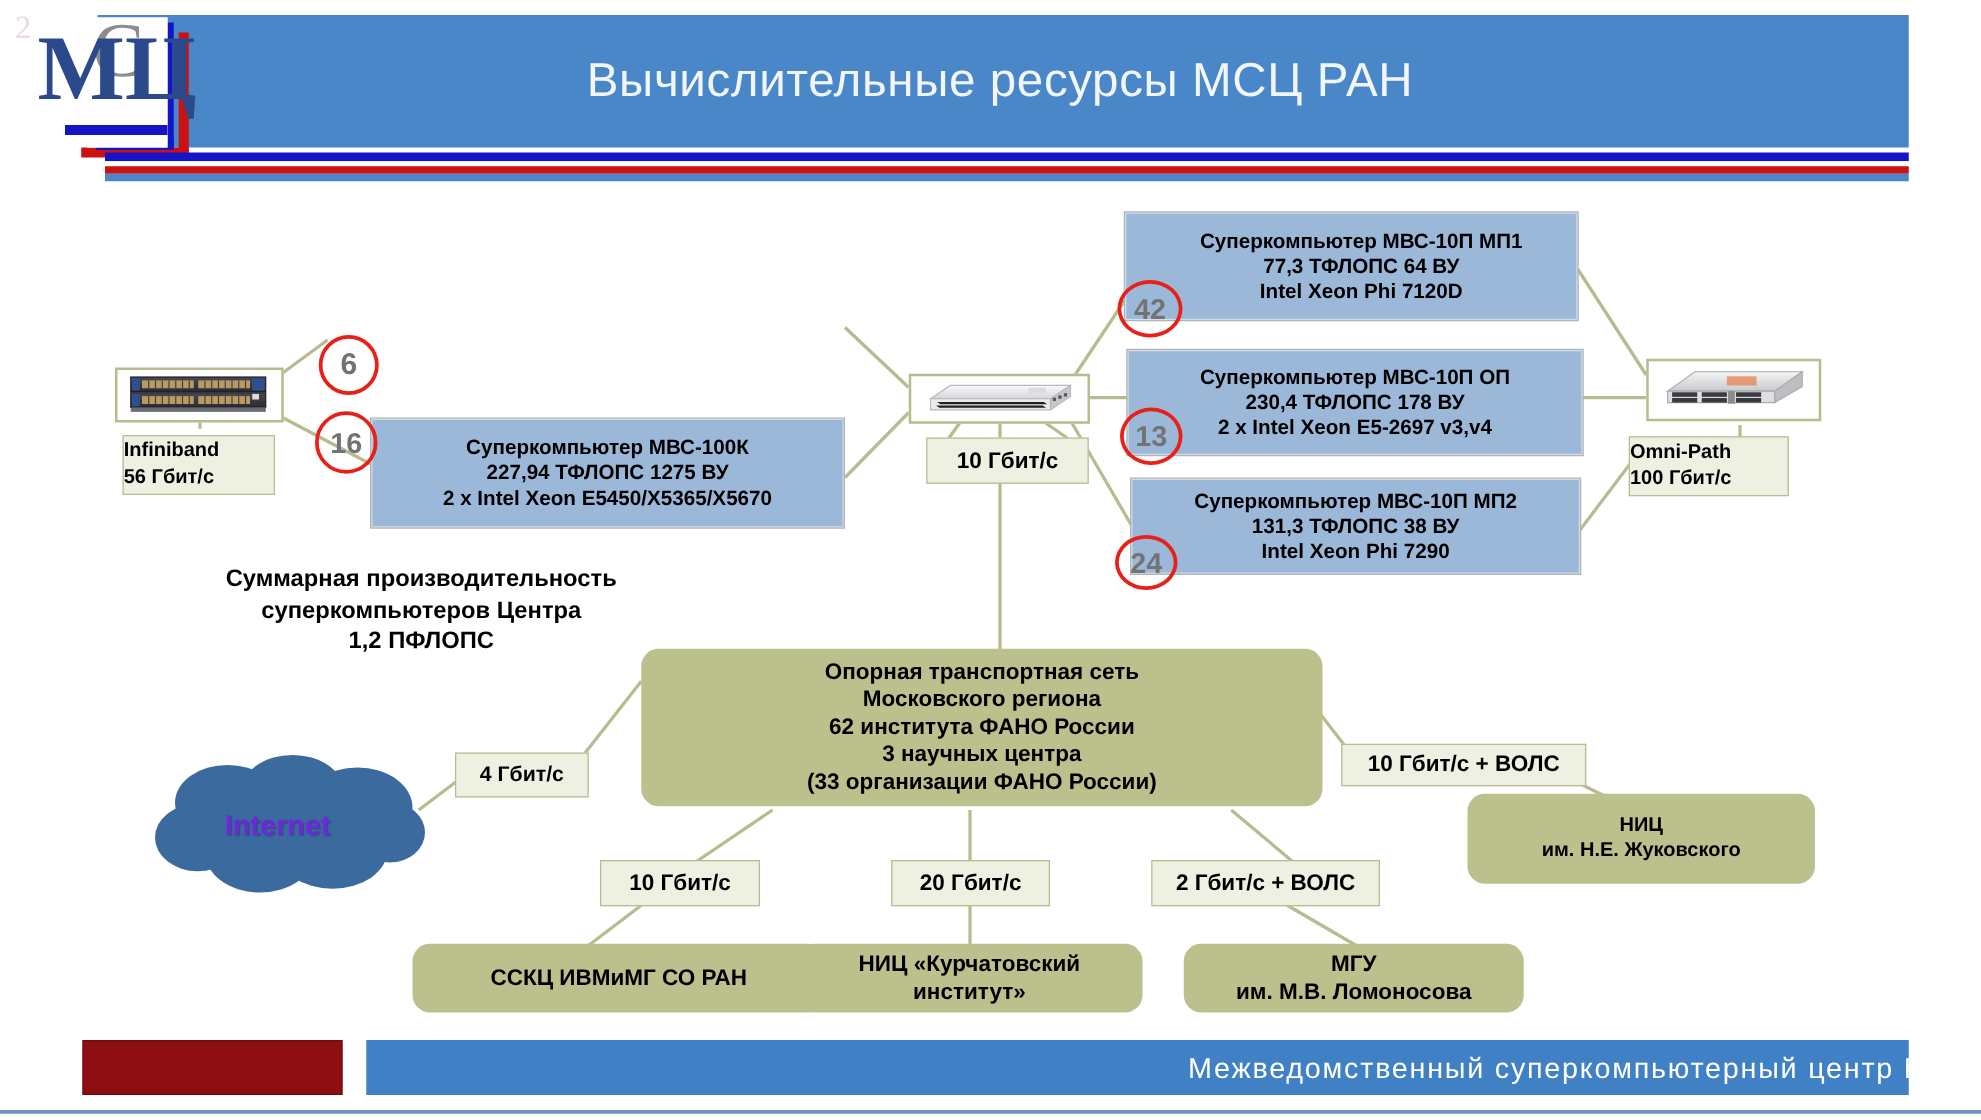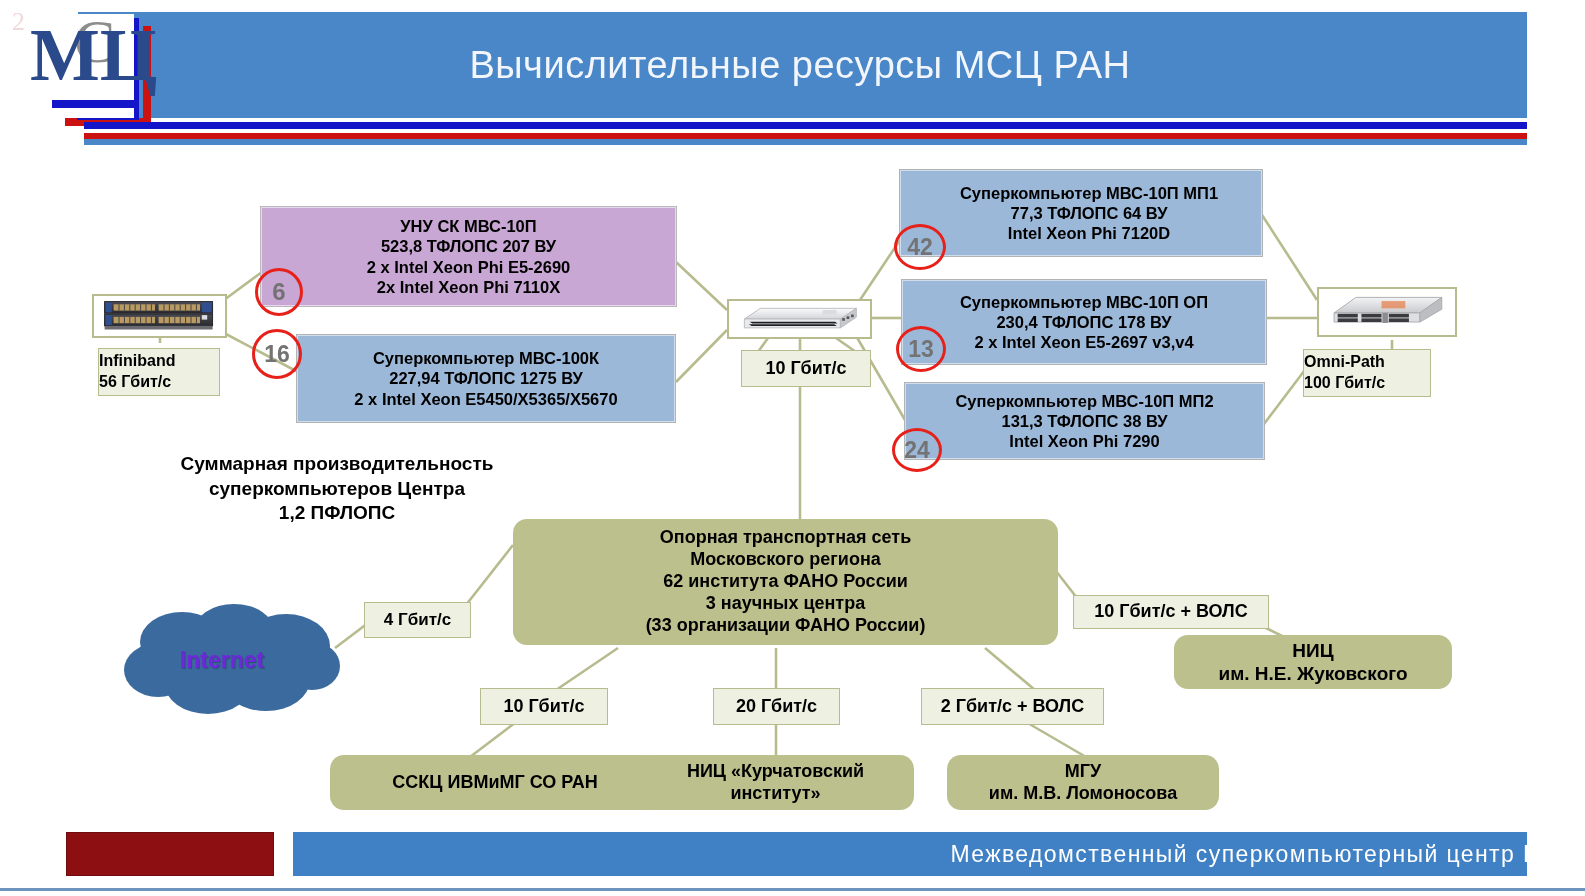--- a/index.html
+++ b/index.html
@@ -267,24 +267,20 @@
       </g>
       <rect x="5" y="5" width="7" height="11" fill="#2f4f8f"></rect>
       <rect x="5" y="19" width="7" height="11" fill="#2f4f8f"></rect>
       <rect x="112" y="5" width="11" height="11" fill="#2f4f8f"></rect>
       <rect x="112" y="19" width="6" height="5" fill="#dcdce2"></rect>
     </svg>
   </div>
   <div class="node box-label txt-left" style="left:98px; top:348px; width:122px; height:48px; font-size:16px;">Infiniband
 56 Гбит/с</div>
 
-  <div class="node box-purple txt-center" style="left:261px; top:207px; width:415px; height:99px; font-size:16.5px;">УНУ СК МВС-10П
-523,8 ТФЛОПС        207 ВУ
-2 x Intel Xeon Phi E5-2690
-2x Intel Xeon Phi 7110X</div>
   <div class="badge" style="left:255px; top:268px; width:48px; height:48px;">6</div>
 
   <div class="node box-blue txt-center" style="left:297px; top:335px; width:378px; height:87px; font-size:16.5px;">Суперкомпьютер МВС-100К
 227,94 ТФЛОПС         1275 ВУ
 2 x Intel Xeon E5450/X5365/X5670</div>
   <div class="badge" style="left:252px; top:329px; width:50px; height:50px; font-size:23px;">16</div>
 
   <div class="node box-switch" style="left:727px; top:299px; width:145px; height:40px; padding:2px;">
     <svg viewBox="0 0 140 36" width="100%" height="100%">
       <defs>
@@ -388,21 +384,21 @@
   <div class="node box-label txt-center" style="left:1073px; top:595px; width:196px; height:34px; font-size:18px;">10 Гбит/с + ВОЛС</div>
 
   <div class="node box-olive txt-center" style="left:330px; top:755px; width:330px; height:55px; font-size:18px;">ССКЦ ИВМиМГ СО РАН</div>
 
   <div class="node box-olive txt-center" style="left:637px; top:755px; width:277px; height:55px; font-size:18px;">НИЦ «Курчатовский
 институт»</div>
 
   <div class="node box-olive txt-center" style="left:947px; top:755px; width:272px; height:55px; font-size:18px;">МГУ
 им. М.В. Ломоносова</div>
 
-  <div class="node box-olive txt-center" style="left:1174px; top:635px; width:278px; height:54px; font-size:19px;">НИЦ
+  <div class="node box-olive txt-center" style="left:1174px; top:635px; width:278px; height:72px; font-size:16px;">НИЦ
 им. Н.Е. Жуковского</div>
 
   <div class="ftr-num-box"></div>
   <div class="ftr-num">2</div>
   <div class="ftr-band"></div>
   <div class="ftr-text">Межведомственный суперкомпьютерный центр РАН</div>
   <div class="ftr-rule"></div>
 
 </div>
 

